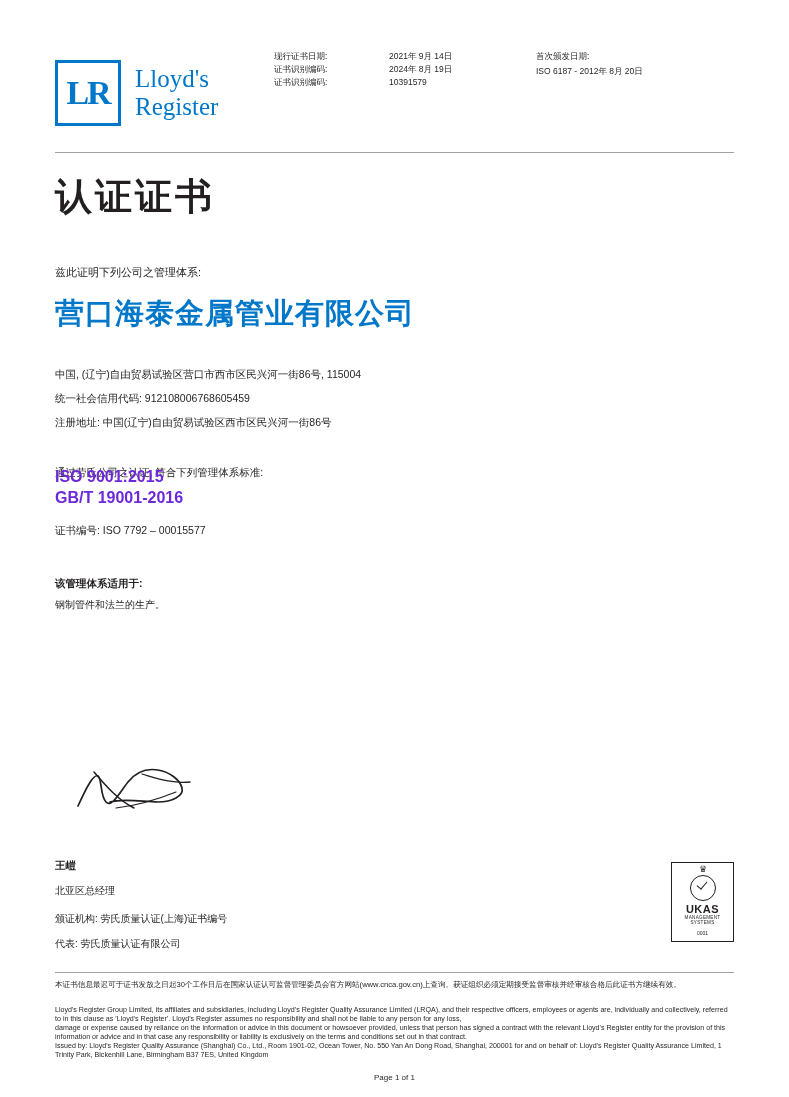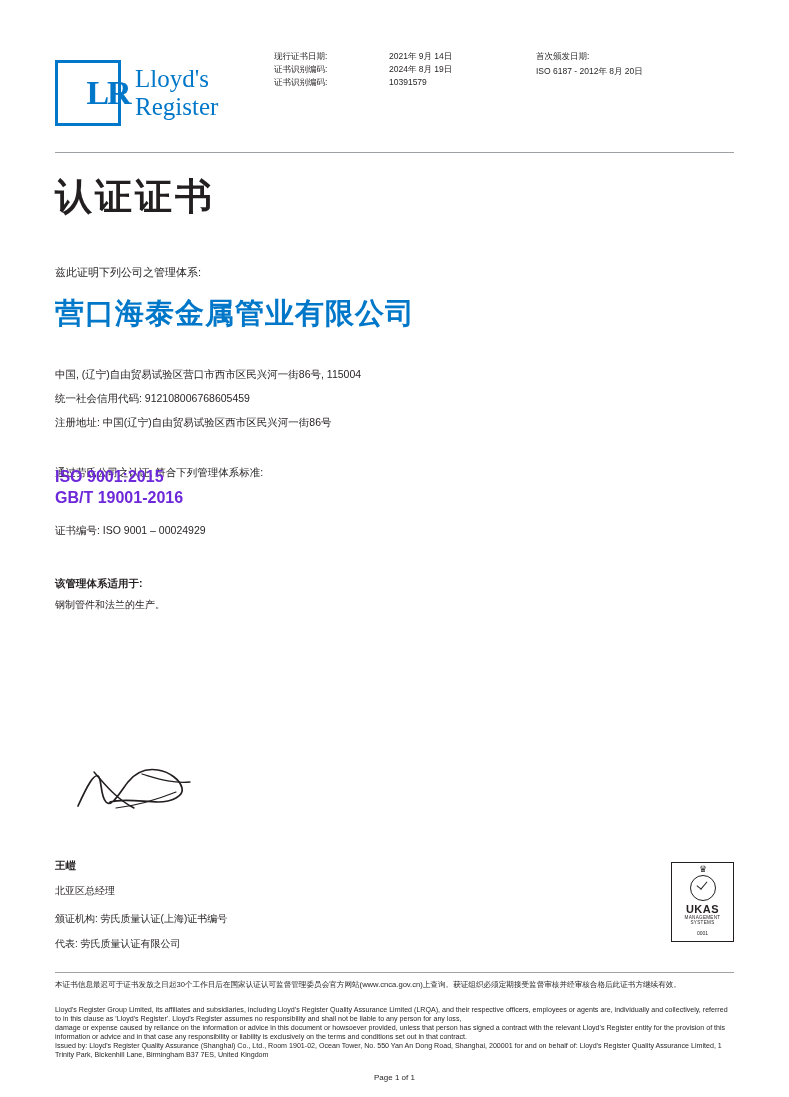--- a/index.html
+++ b/index.html
@@ -52,21 +52,20 @@
     width: 100%;
     height: 100%;
     display: flex;
     align-items: center;
     justify-content: center;
     font-family: "Liberation Serif", serif;
     font-weight: bold;
     font-size: 34px;
     color: #0077c8;
     letter-spacing: -2px;
-    padding-left: 20px;
   }
   .logo-text {
     margin-left: 14px;
     font-family: "Liberation Serif", serif;
     font-size: 25px;
     line-height: 1.12;
     color: #0077c8;
   }
 
   .meta {
@@ -364,21 +363,21 @@
     <div>统一社会信用代码: 912108006768605459</div>
     <div>注册地址:  中国(辽宁)自由贸易试验区西市区民兴河一街86号</div>
   </div>
 
   <div class="standards-lead">通过劳氏公司之认证, 符合下列管理体系标准:</div>
   <div class="standards">
     <div>ISO 9001:2015</div>
     <div>GB/T 19001-2016</div>
   </div>
 
-  <div class="cert-no">证书编号:  ISO 9001 – 00024929</div>
+  <div class="cert-no">证书编号:  ISO 7792 – 00015577</div>
 
   <div class="scope-title">该管理体系适用于:</div>
   <div class="scope-text">钢制管件和法兰的生产。</div>
 
   <svg class="signature" viewBox="0 0 140 56">
     <path d="M6,44 C16,22 22,12 26,14 C30,16 28,34 34,40 C40,46 48,30 56,20 C64,10 74,6 86,8 C98,10 108,18 110,26 C112,34 100,40 86,40 C72,40 52,36 38,40" fill="none" stroke="#231f20" stroke-width="1.7" stroke-linecap="round"></path>
     <path d="M22,10 C34,24 46,38 62,46" fill="none" stroke="#231f20" stroke-width="1.5" stroke-linecap="round"></path>
     <path d="M70,12 C84,16 100,22 118,20" fill="none" stroke="#231f20" stroke-width="1.3" stroke-linecap="round"></path>
     <path d="M44,46 C62,44 84,38 104,30" fill="none" stroke="#231f20" stroke-width="1.2" stroke-linecap="round"></path>
   </svg>

